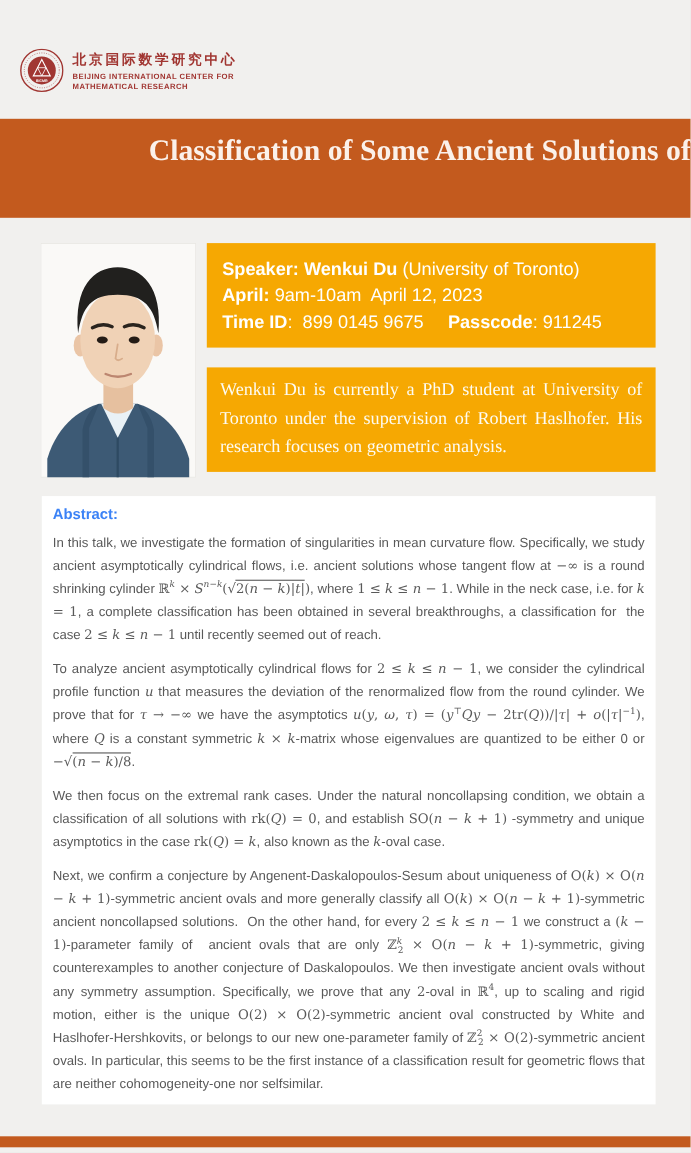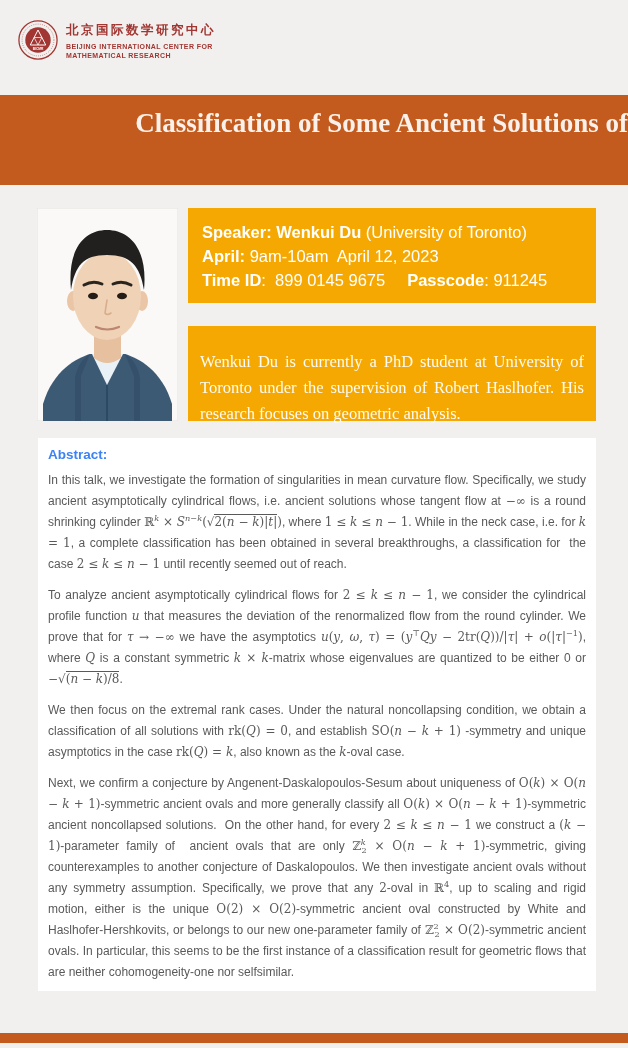--- a/index.html
+++ b/index.html
@@ -3,43 +3,43 @@
 <meta charset="utf-8">
 <style>
   * { margin:0; padding:0; box-sizing:border-box; }
   html,body { background:#e8e7e5; }
   .page {
     width:628px; height:1048px; background:#F1F0EE; overflow:hidden;
     display:flex; flex-direction:column;
     font-family:"Liberation Sans", sans-serif; position:relative;
   }
   
-  .header { height:95px; display:flex; align-items:flex-start; padding:20px 0 0 18px; }
+  .header { height:108px; display:flex; align-items:center; padding:20px 0 0 18px; }
   .logo { width:40px; height:40px; flex:0 0 auto; }
   .org { margin-left:8px; padding-top:2px; color:#A13632; }
   .org-cn { font-size:12.5px; font-weight:bold; letter-spacing:2.5px; margin-bottom:3px; white-space:nowrap; }
   .org-en { font-size:7px; font-weight:bold; line-height:9px; letter-spacing:0.4px; }
   
   .title-band {
     height:90px; background:#C35A1E; color:#FBF1EA; text-align:right;
     font-family:"Liberation Serif", serif; font-weight:bold; font-size:27px;
     line-height:38px; padding-top:9px;
   }
   
   .info-row { margin:23px 32px 0 37px; display:flex; }
   .photo { width:141px; height:213px; flex:0 0 auto; background:#FAF9F7; }
-  .info-col { margin-left:10px; width:408px; display:flex; flex-direction:column;justify-content:space-between; }
+  .info-col { margin-left:10px; width:408px; display:flex; flex-direction:column; }
   .speaker-box {
     background:#F6A802; color:#FFFFFF; height:95px; padding:12px 14px;
     font-size:16.5px; line-height:24px; white-space:nowrap;
   }
   .speaker-box b { font-weight:bold; }
   .pass-label { margin-left:22px; }
   .bio-box {
-    background:#F6A802; color:#FDFBF2; height:95px; margin-top:18px; padding:23px 12px;
+    background:#F6A802; color:#FDFBF2; height:95px; margin-top:18px; padding:7px 12px;
     font-family:"Liberation Serif", serif; font-size:16.5px; line-height:26px;
     text-align:justify;
   }
   
   .abstract-card {
     margin:17px 32px 0 38px; background:#FFFFFF; padding:9px 10px 8px 10px;
     color:#595959;
   }
   .abstract-label { font-size:13.5px; font-weight:bold; color:#3b82f6; margin-bottom:8px; }
   .abstract-card p { font-size:12px; line-height:21px; text-align:justify; margin:0 0 10px 0; }

